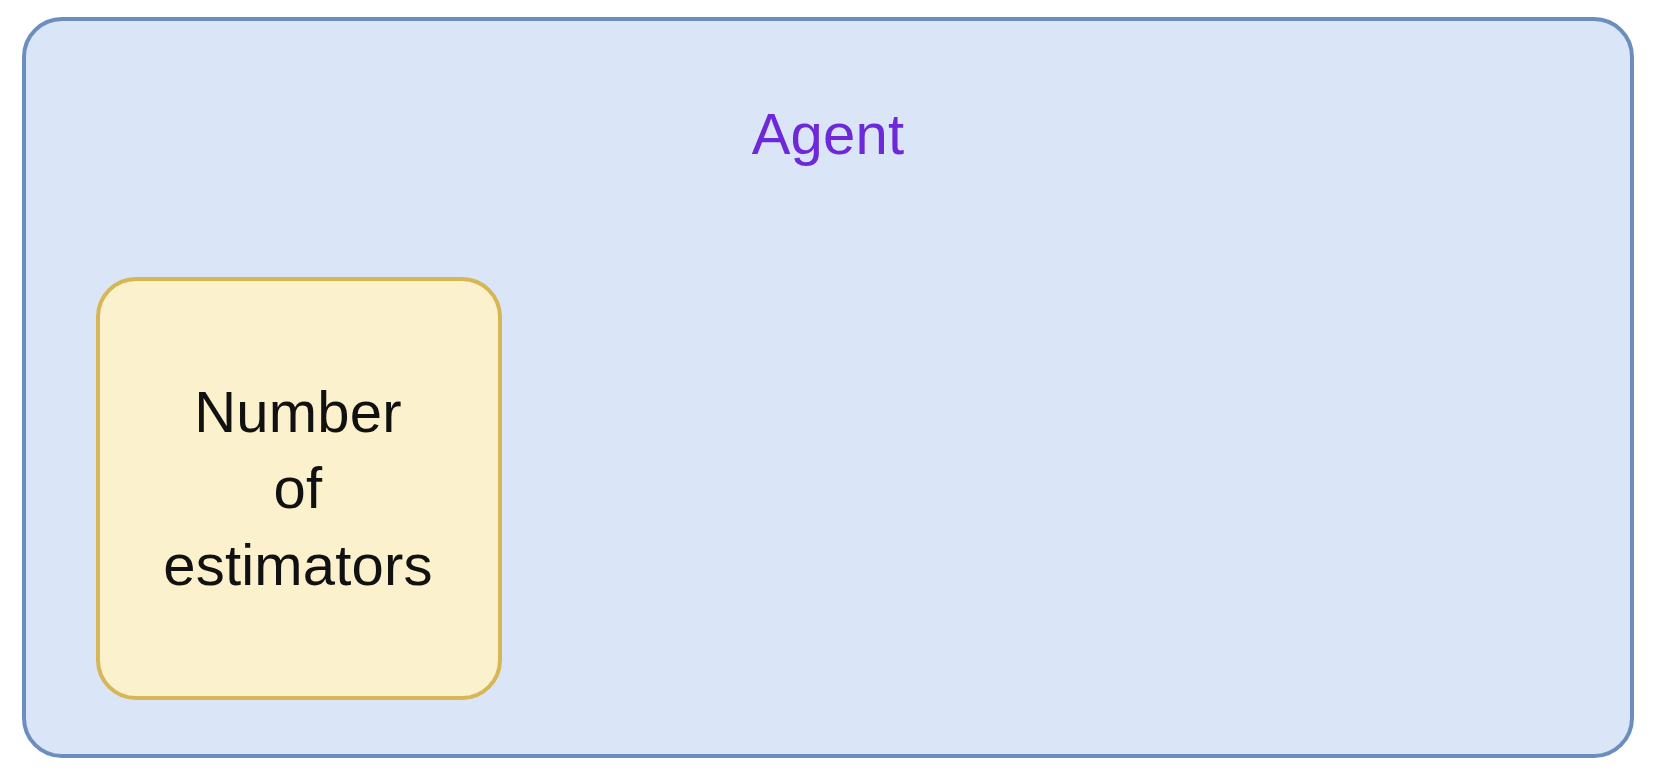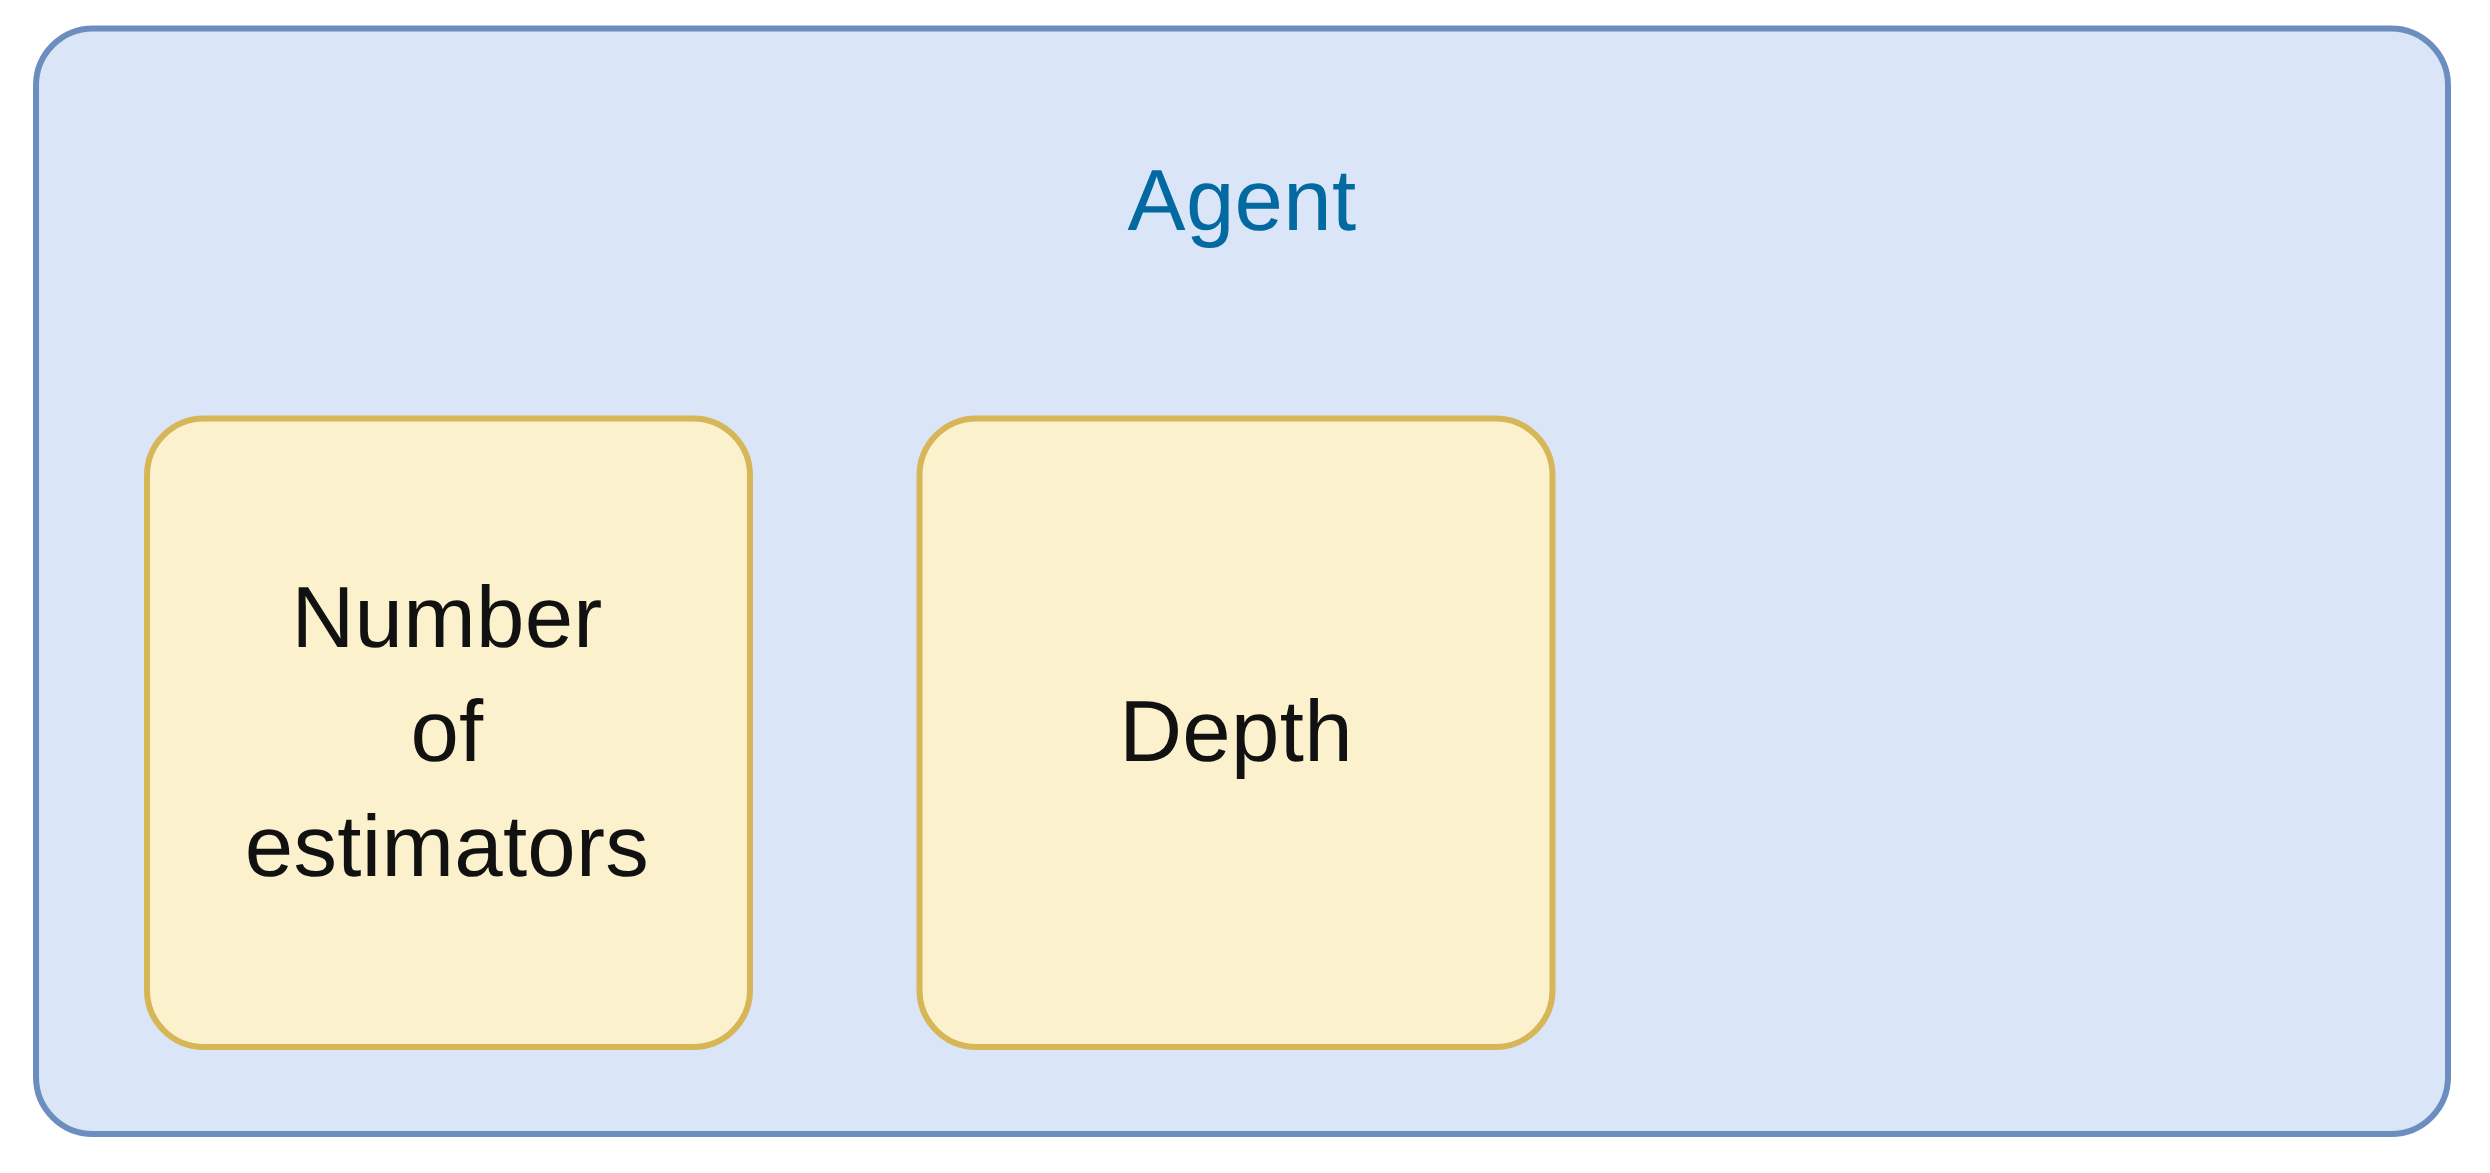--- a/index.html
+++ b/index.html
@@ -37,21 +37,21 @@
   }
 
   .agent-title {
     position: absolute;
     left: 0;
     right: 0;
     top: 82px;
     text-align: center;
     font-size: 58px;
     line-height: 1.08;
-    color: #0369a1;
+    color: #6d28d9;
     font-weight: 400;
     letter-spacing: 0.2px;
     white-space: nowrap;
   }
 
   
   .param-row {
     position: absolute;
     left: 0;
     top: 0;
@@ -103,20 +103,17 @@
     <div class="agent-title">Agent</div>
 
     <div class="param-row">
 
       <div class="param-box box-1">
         <div class="param-label">Number
 of
 estimators</div>
       </div>
 
-      <div class="param-box box-2">
-        <div class="param-label">Depth</div>
-      </div>
 
 
     </div>
   </div>
 </div>
 
 </body></html>

